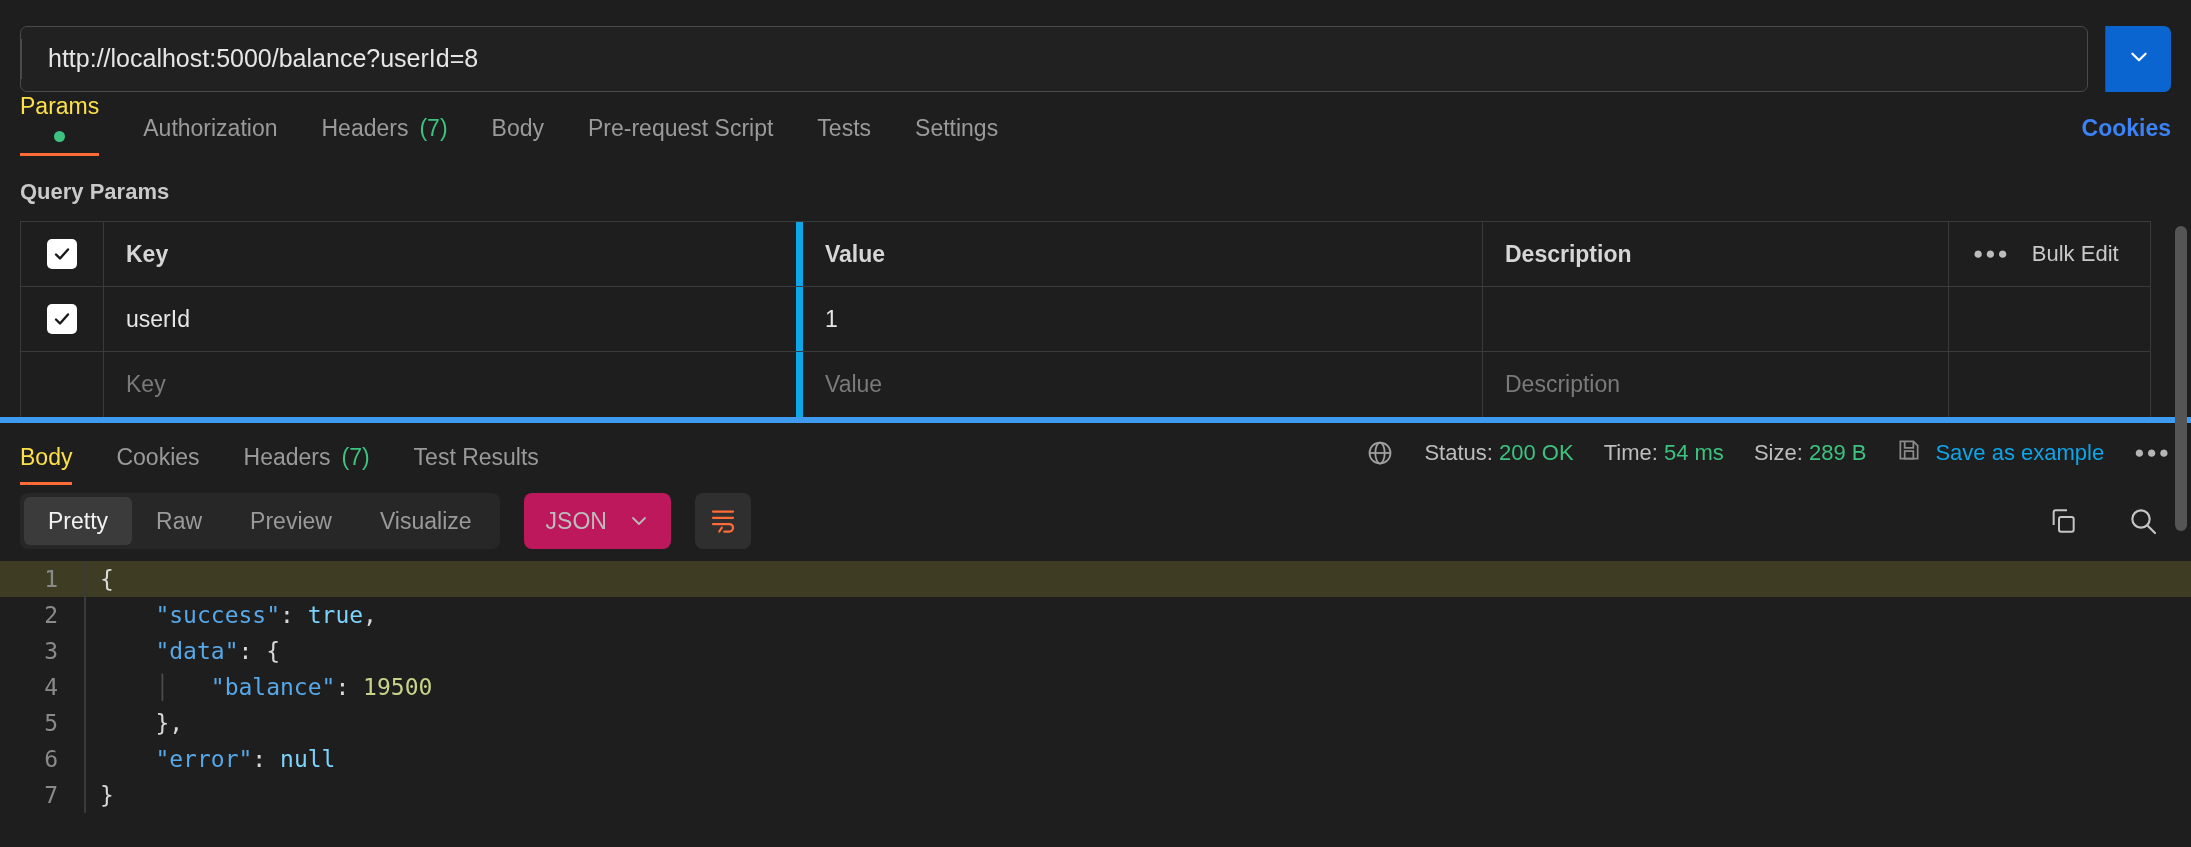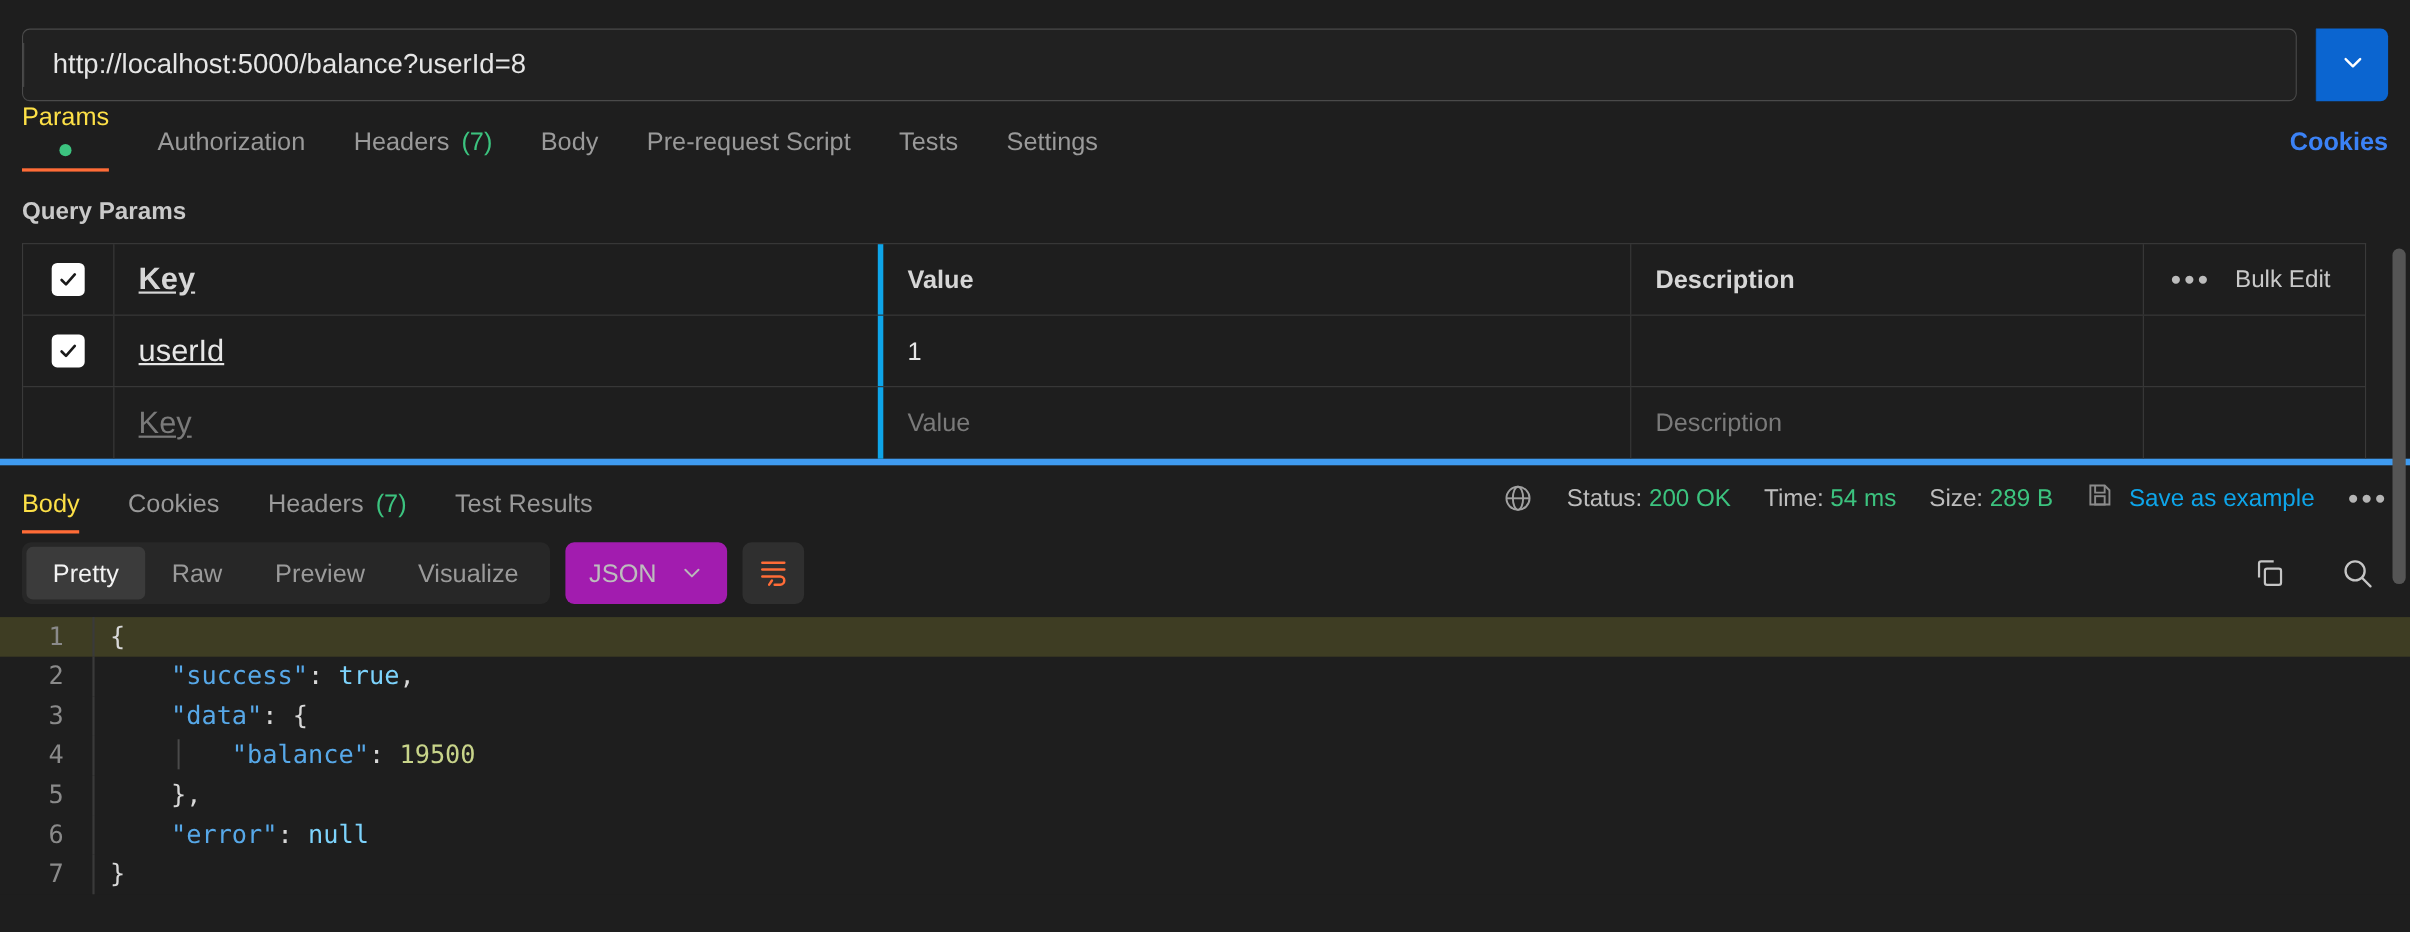--- a/index.html
+++ b/index.html
@@ -144,25 +144,24 @@
     width: 30px; height: 30px;
     background: #ffffff;
     border-radius: 5px;
     display: flex; align-items: center; justify-content: center;
     cursor: pointer;
   }
   .cbox svg { display: block; }
   .cell-key {
     width: 699px; flex: none;
     padding: 0 22px;
-    border-right: 5px solid #0ea5e9;
+    border-right: 7px solid #0ea5e9;
     height: 100%;
     display: flex; align-items: center;
-    font-size: 28px;
-    text-decoration: underline;
+    font-size: 23px;
   }
   .cell-val {
     width: 680px; flex: none;
     padding: 0 22px;
     border-right: 1px solid #3a3a3a;
     height: 100%;
     display: flex; align-items: center;
     font-size: 23px;
   }
   .cell-desc {
@@ -220,39 +219,39 @@
   .icon-globe { opacity: .85; display:flex; }
   .save-ex {
     display: flex; align-items: center; gap: 13px;
     color: #0ea5e9; cursor: pointer;
   }
   .meta-dots { color: #b5b5b5; letter-spacing: 2px; font-size: 17px; cursor: pointer; }
 
   .fmt-row {
     display: flex; align-items: center;
     padding: 8px 20px 12px 20px;
-    gap: 14px;
+    gap: 24px;
   }
   .seg {
     display: flex; align-items: center;
     background: #272727;
     border-radius: 8px;
     height: 56px;
     padding: 4px;
   }
   .seg-item {
     font-size: 23px; color: #9a9a9a;
     padding: 0 24px; height: 48px;
     display: flex; align-items: center;
     border-radius: 6px; cursor: pointer;
   }
   .seg-item.active { background: #3b3b3b; color: #f2f2f2; }
   .json-sel {
     display: flex; align-items: center; gap: 22px;
-    background: #a21caf;
+    background: #be185d;
     border-radius: 8px;
     height: 56px; padding: 0 22px;
     font-size: 23px; color: #bdbdbd;
     cursor: pointer;
   }
   .wrap-btn {
     width: 56px; height: 56px;
     background: #2f2f2f;
     border-radius: 8px;
     display: flex; align-items: center; justify-content: center;

